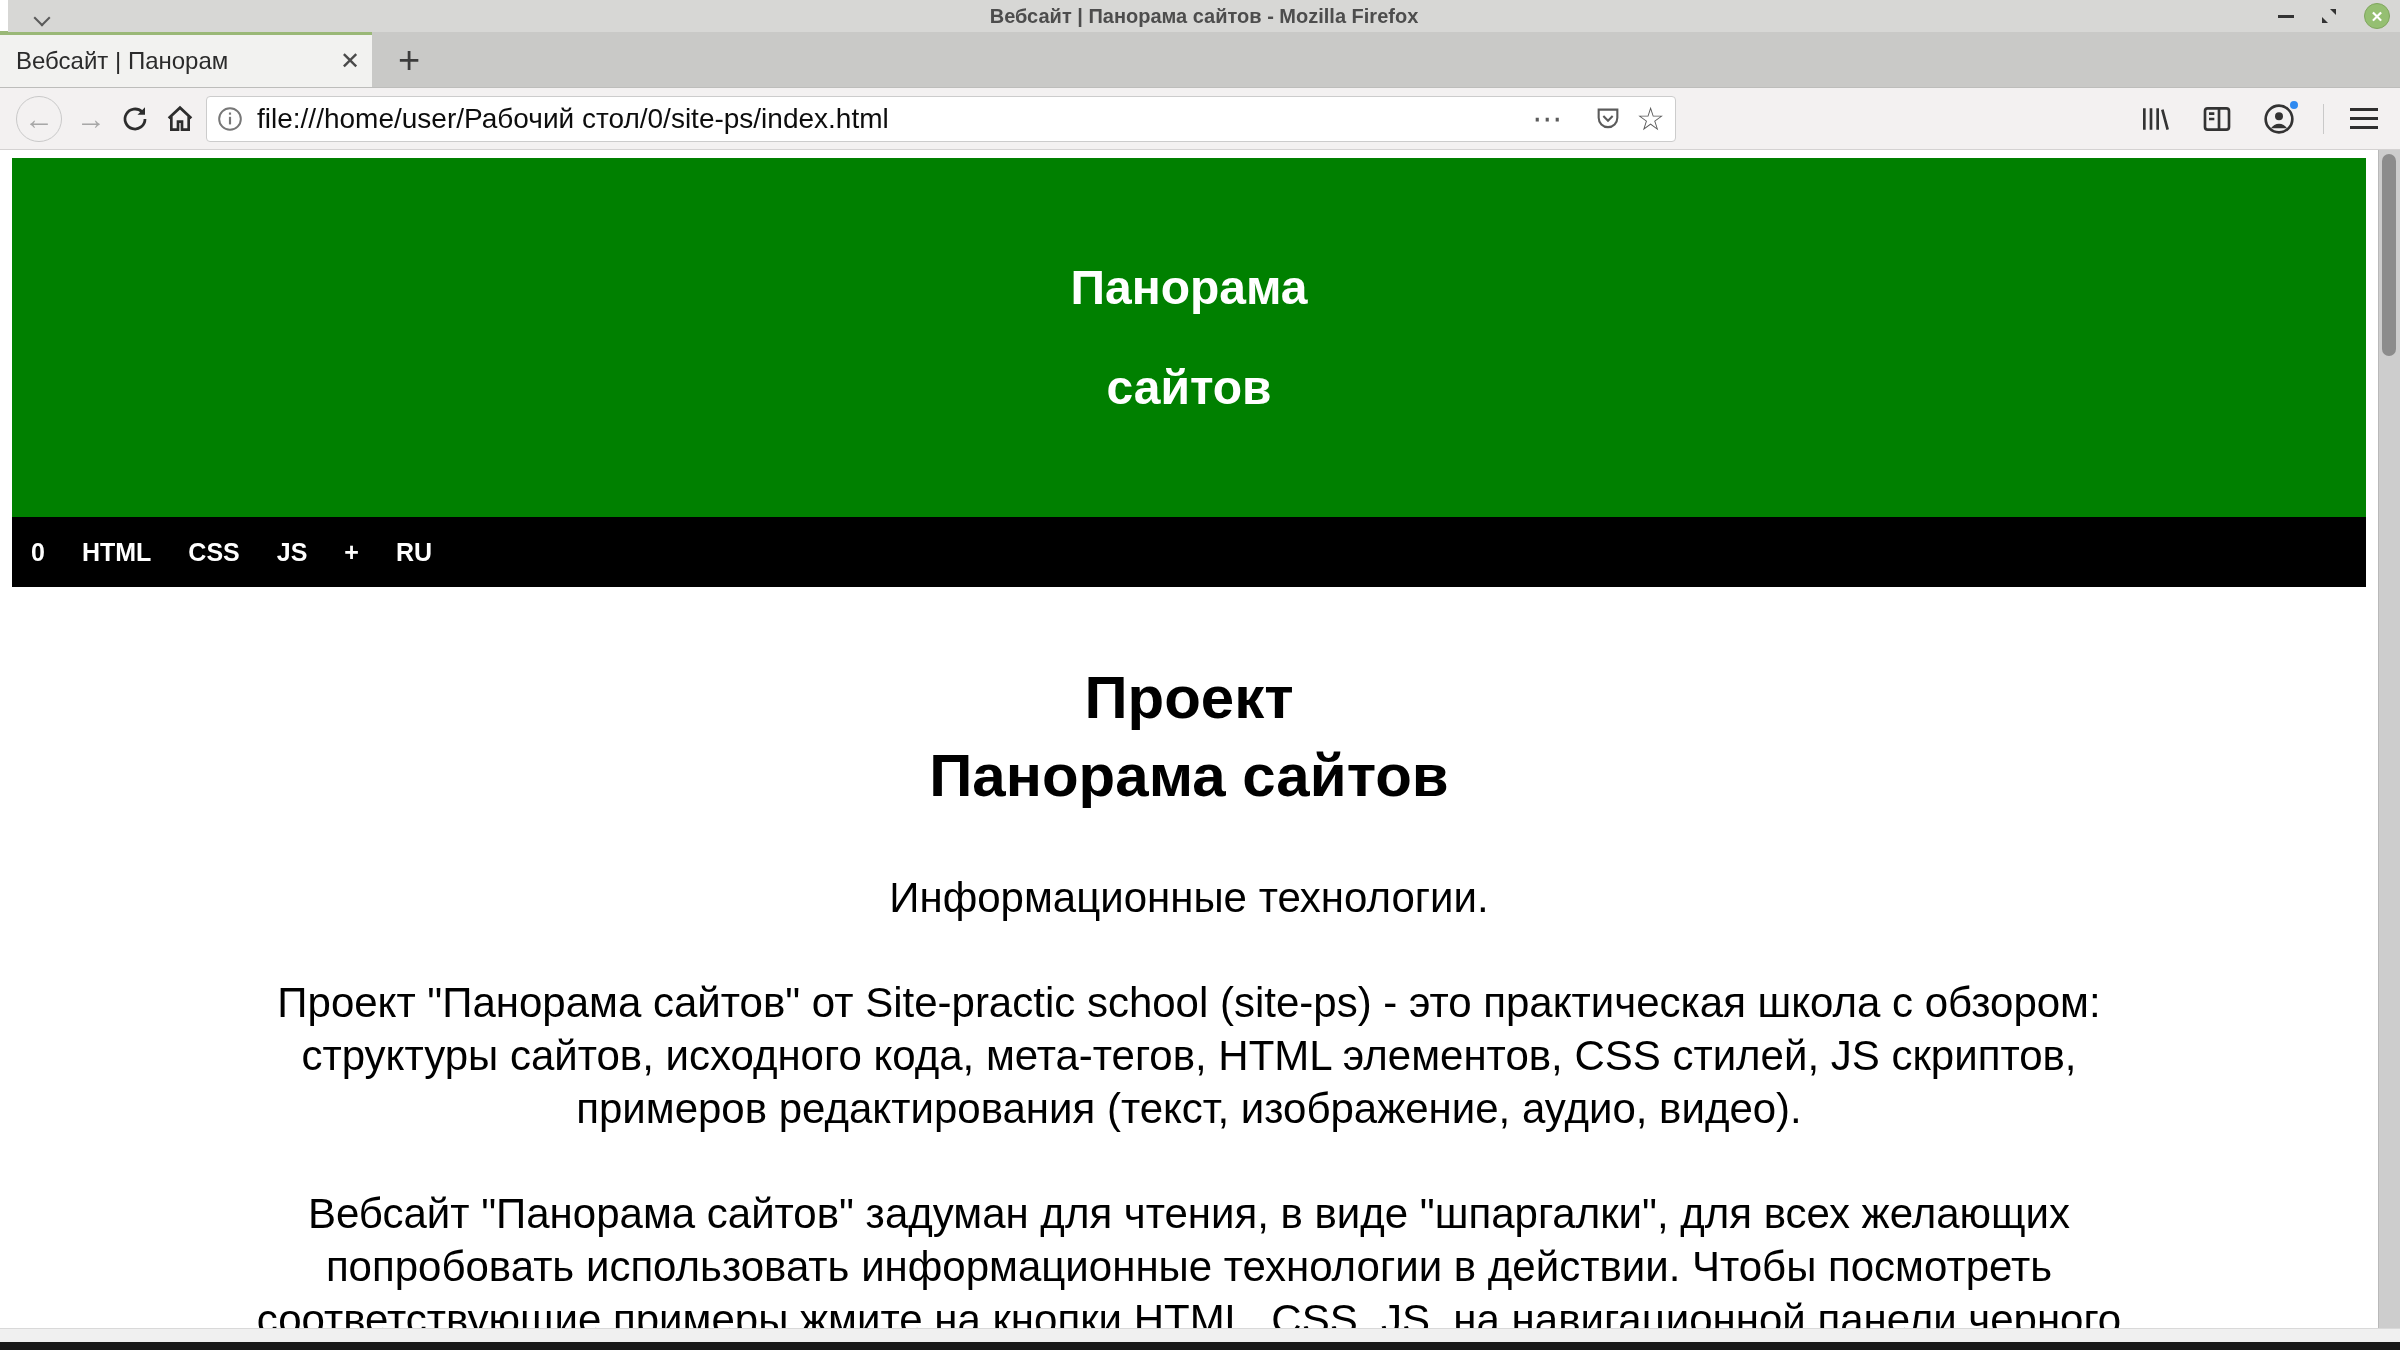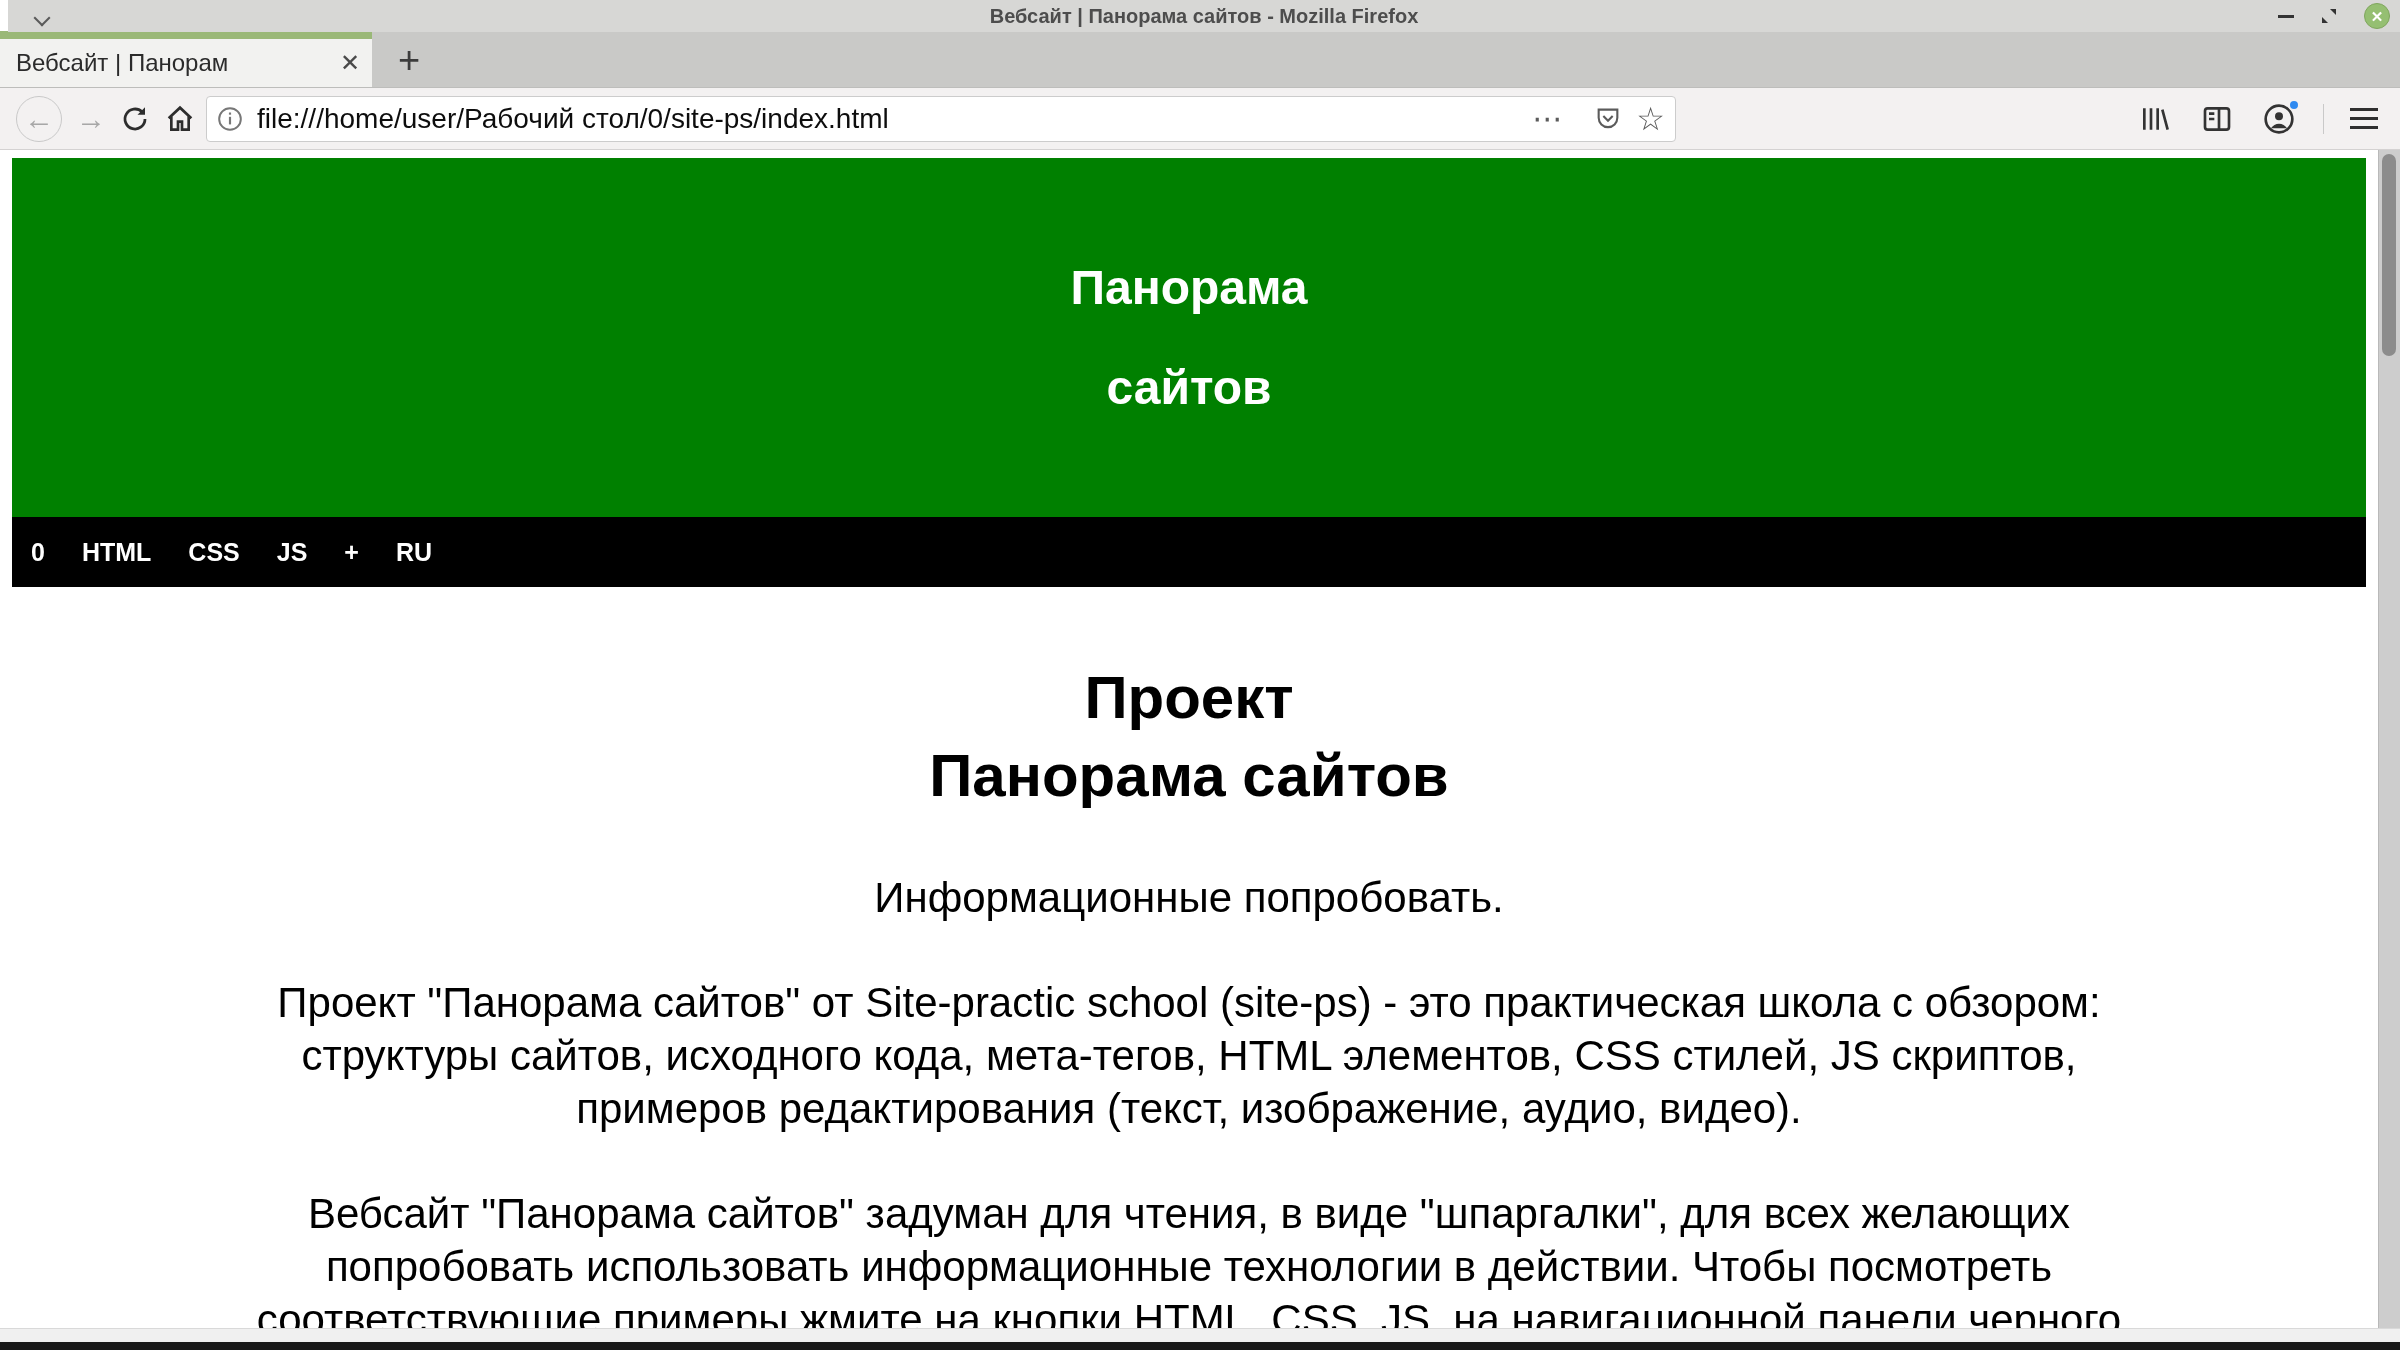--- a/index.html
+++ b/index.html
@@ -12,21 +12,21 @@
   .tb-chevron { position:absolute; left:28px; top:12px; width:12px; height:12px; border-left:2px solid #5a5a5a; border-bottom:2px solid #5a5a5a; transform:rotate(-45deg); }
   .tb-title { font-size:20px; font-weight:700; color:#4d4d4d; }
   .tb-controls { position:absolute; right:10px; top:0; height:32px; display:flex; align-items:center; gap:26px; }
   .btn-min { width:16px; height:3px; background:#333; }
   .btn-restore { width:18px; height:18px; color:#333; }
   .btn-close { width:26px; height:26px; border-radius:50%; background:#95bf72; border:1px solid #7fa65d; color:#fff;
                display:flex; align-items:center; justify-content:center; font-size:15px; font-weight:700; line-height:1; }
 
   
   .tabbar { height:56px; background:#c9c9c7; border-bottom:1px solid #bdbdbb; display:flex; align-items:flex-end; }
-  .tab { width:372px; height:56px; background:#f2f2f0; border-top:8px solid #15803d; display:flex; align-items:center; padding:0 12px 0 16px; }
+  .tab { width:372px; height:56px; background:#f2f2f0; border-top:4px solid #15803d; display:flex; align-items:center; padding:0 12px 0 16px; }
   .tab-title { flex:1; font-size:24px; color:#2b2b2b; white-space:nowrap; overflow:hidden; position:relative; height:30px; line-height:30px; }
   .tab-title::after { content:""; position:absolute; right:0; top:0; width:70px; height:100%;
                       background:linear-gradient(to right, rgba(242,242,240,0), #f2f2f0 85%); }
   .tab-close { font-size:24px; color:#4a4a4a; margin-left:8px; line-height:1; }
   .newtab { font-size:38px; font-weight:400; color:#3c3c3c; margin:0 0 8px 26px; line-height:1; }
 
   
   .toolbar { height:62px; background:#f3f1f1; border-bottom:1px solid #d4d2d2; display:flex; align-items:center; padding:0 16px; }
   .nav-circle { width:46px; height:46px; border:1px solid #c9c9c9; border-radius:50%; display:flex; align-items:center; justify-content:center; }
   .arrow { font-size:30px; color:#a7a7a7; line-height:1; }
@@ -174,21 +174,21 @@
         <span class="nav-item">0</span>
         <span class="nav-item">HTML</span>
         <span class="nav-item">CSS</span>
         <span class="nav-item">JS</span>
         <span class="nav-item">+</span>
         <span class="nav-item">RU</span>
       </div>
 
       <h1 class="heading">Проект
 Панорама сайтов</h1>
-      <p class="subtitle">Информационные попробовать.</p>
+      <p class="subtitle">Информационные технологии.</p>
       <p class="para">Проект "Панорама сайтов" от Site-practic school (site-ps) - это практическая школа с обзором:
 структуры сайтов, исходного кода, мета-тегов, HTML элементов, CSS стилей, JS скриптов,
 примеров редактирования (текст, изображение, аудио, видео).</p>
       <p class="para">Вебсайт "Панорама сайтов" задуман для чтения, в виде "шпаргалки", для всех желающих
 попробовать использовать информационные технологии в действии. Чтобы посмотреть
 соответствующие примеры жмите на кнопки HTML, CSS, JS, на навигационной панели черного</p>
     </div>
 
     <div class="scrollbar">
       <div class="scroll-thumb"></div>

